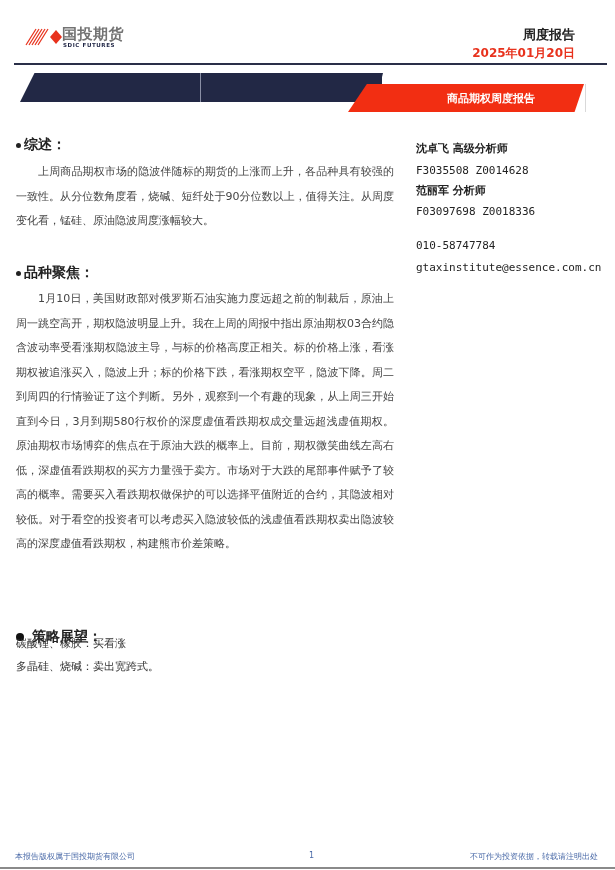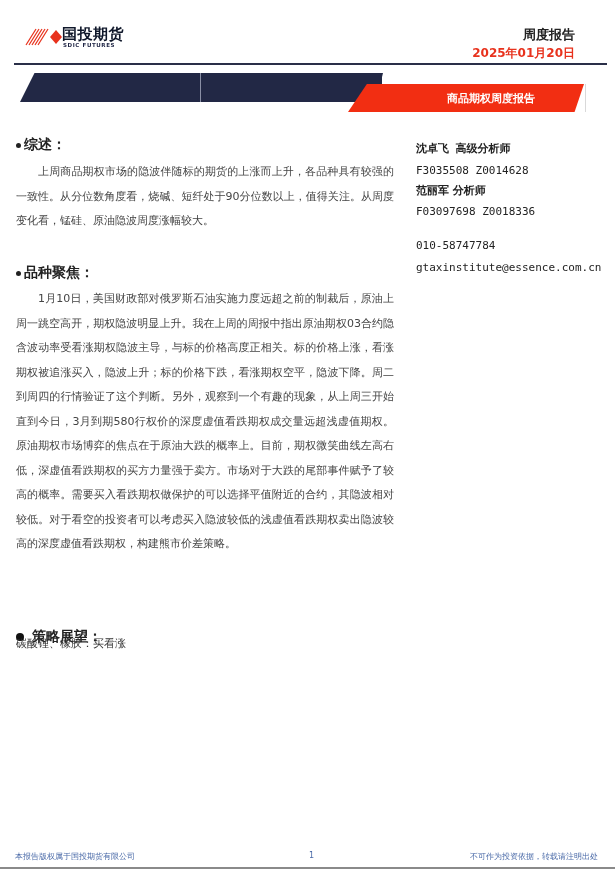--- a/index.html
+++ b/index.html
@@ -2,21 +2,21 @@
 <html><head>
   <meta charset="utf-8">
   <style>
     * { margin: 0; padding: 0; box-sizing: border-box; }
     html, body { width: 615px; height: 870px; background: #ffffff; overflow: hidden; }
     body { position: relative; font-family: "DejaVu Sans", "Liberation Sans", sans-serif; color: #333; }
 
     
     .logo { position: absolute; left: 24px; top: 25px; width: 120px; height: 24px; }
     .logo-mark { position: absolute; left: 0; top: 2px; width: 40px; height: 20px; }
-    .logo-cn { position: absolute; left: 38px; top: 0; font-size: 15px; font-weight: bold; color: #0f172a; letter-spacing: 0.5px; white-space: nowrap; text-align: center; }
+    .logo-cn { position: absolute; left: 38px; top: 0; font-size: 15px; font-weight: bold; color: #737373; letter-spacing: 0.5px; white-space: nowrap; text-align: center; }
     .logo-en { position: absolute; left: 39px; top: 17px; font-size: 5.5px; font-weight: bold; color: #1f2545; letter-spacing: 0.6px; white-space: nowrap; }
 
     .report-type { position: absolute; right: 40px; top: 26px; font-size: 13px; font-weight: bold; color: #222; }
     .report-date { position: absolute; right: 40px; top: 45px; font-size: 12px; font-weight: bold; color: #e8321d; margin-left: 28px; }
 
     .rule { position: absolute; left: 14px; top: 63px; width: 593px; height: 2px; background: #2a2f48; }
 
     .banner-dark { position: absolute; left: 20px; top: 73px; width: 362px; height: 29px; background: #222845;
       clip-path: polygon(4% 0, 100% 0, 100% 100%, 0 100%); }
     .banner-dark2 { position: absolute; left: 200px; top: 73px; width: 183px; height: 29px; background: #222845;
@@ -84,23 +84,24 @@
 <div class="section-title" style="top:264px;">
   <span class="bullet"></span><span>品种聚焦：</span>
 </div>
 <p class="para" style="top:287px;">1月10日，美国财政部对俄罗斯石油实施力度远超之前的制裁后，原油上周一跳空高开，期权隐波明显上升。我在上周的周报中指出原油期权03合约隐含波动率受看涨期权隐波主导，与标的价格高度正相关。标的价格上涨，看涨期权被追涨买入，隐波上升；标的价格下跌，看涨期权空平，隐波下降。周二到周四的行情验证了这个判断。另外，观察到一个有趣的现象，从上周三开始直到今日，3月到期580行权价的深度虚值看跌期权成交量远超浅虚值期权。原油期权市场博弈的焦点在于原油大跌的概率上。目前，期权微笑曲线左高右低，深虚值看跌期权的买方力量强于卖方。市场对于大跌的尾部事件赋予了较高的概率。需要买入看跌期权做保护的可以选择平值附近的合约，其隐波相对较低。对于看空的投资者可以考虑买入隐波较低的浅虚值看跌期权卖出隐波较高的深度虚值看跌期权，构建熊市价差策略。</p>
 
 <div class="section-title" style="top:628px;">
   <span class="bullet-lg"></span><span>策略展望：</span>
 </div>
 <div class="strategy-list">
   <div class="strategy-item">碳酸锂、橡胶：买看涨</div>
+  <div class="strategy-item">多晶硅、烧碱：卖出宽跨式。</div>
 </div>
 
-<div class="analyst analyst-name" style="top:141px;font-family:Liberation Mono, monospace;">沈卓飞 高级分析师</div>
+<div class="analyst analyst-name" style="top:141px;">沈卓飞 高级分析师</div>
 <div class="analyst analyst-id" style="top:164px;">F3035508 Z0014628</div>
 <div class="analyst analyst-name" style="top:183px;">范丽军 分析师</div>
 <div class="analyst analyst-id" style="top:205px;">F03097698 Z0018336</div>
 <div class="analyst analyst-id" style="top:239px;">010-58747784</div>
 <div class="analyst analyst-id" style="top:261px;">gtaxinstitute@essence.com.cn</div>
 
 <div class="footer-left">本报告版权属于国投期货有限公司</div>
 <div class="footer-page">1</div>
 <div class="footer-right">不可作为投资依据，转载请注明出处</div>
 <div class="footer-rule"></div>

